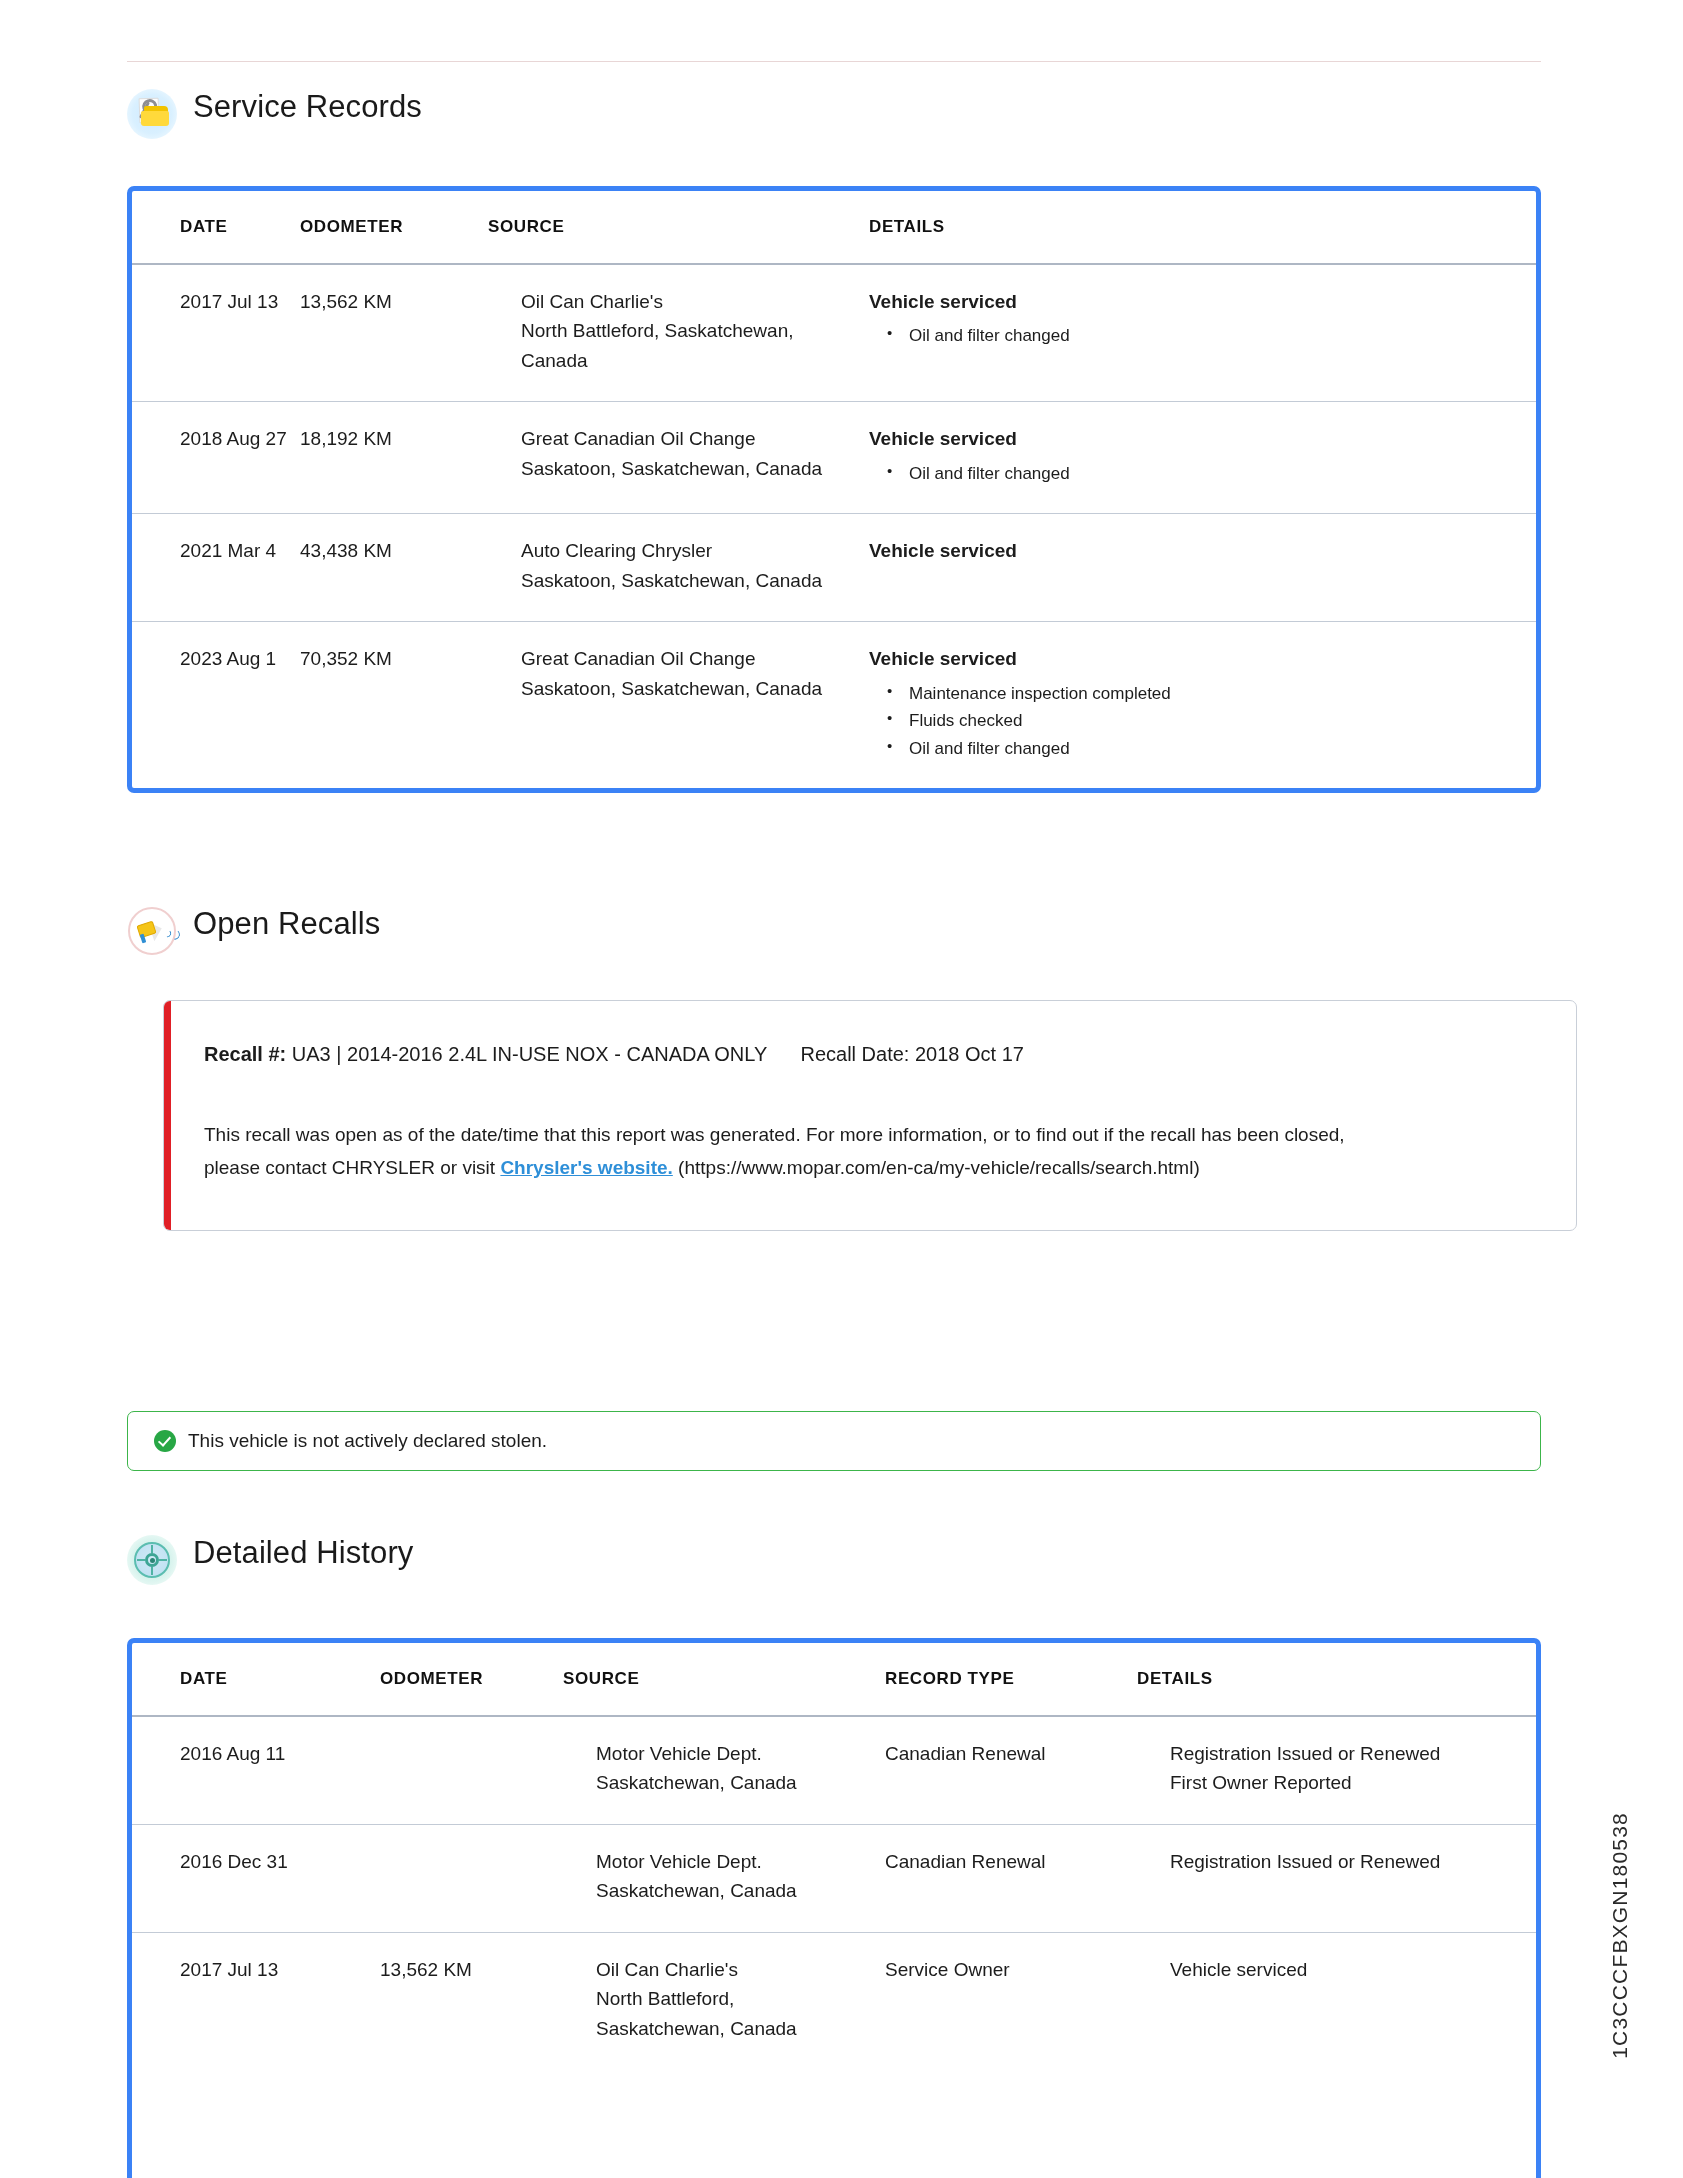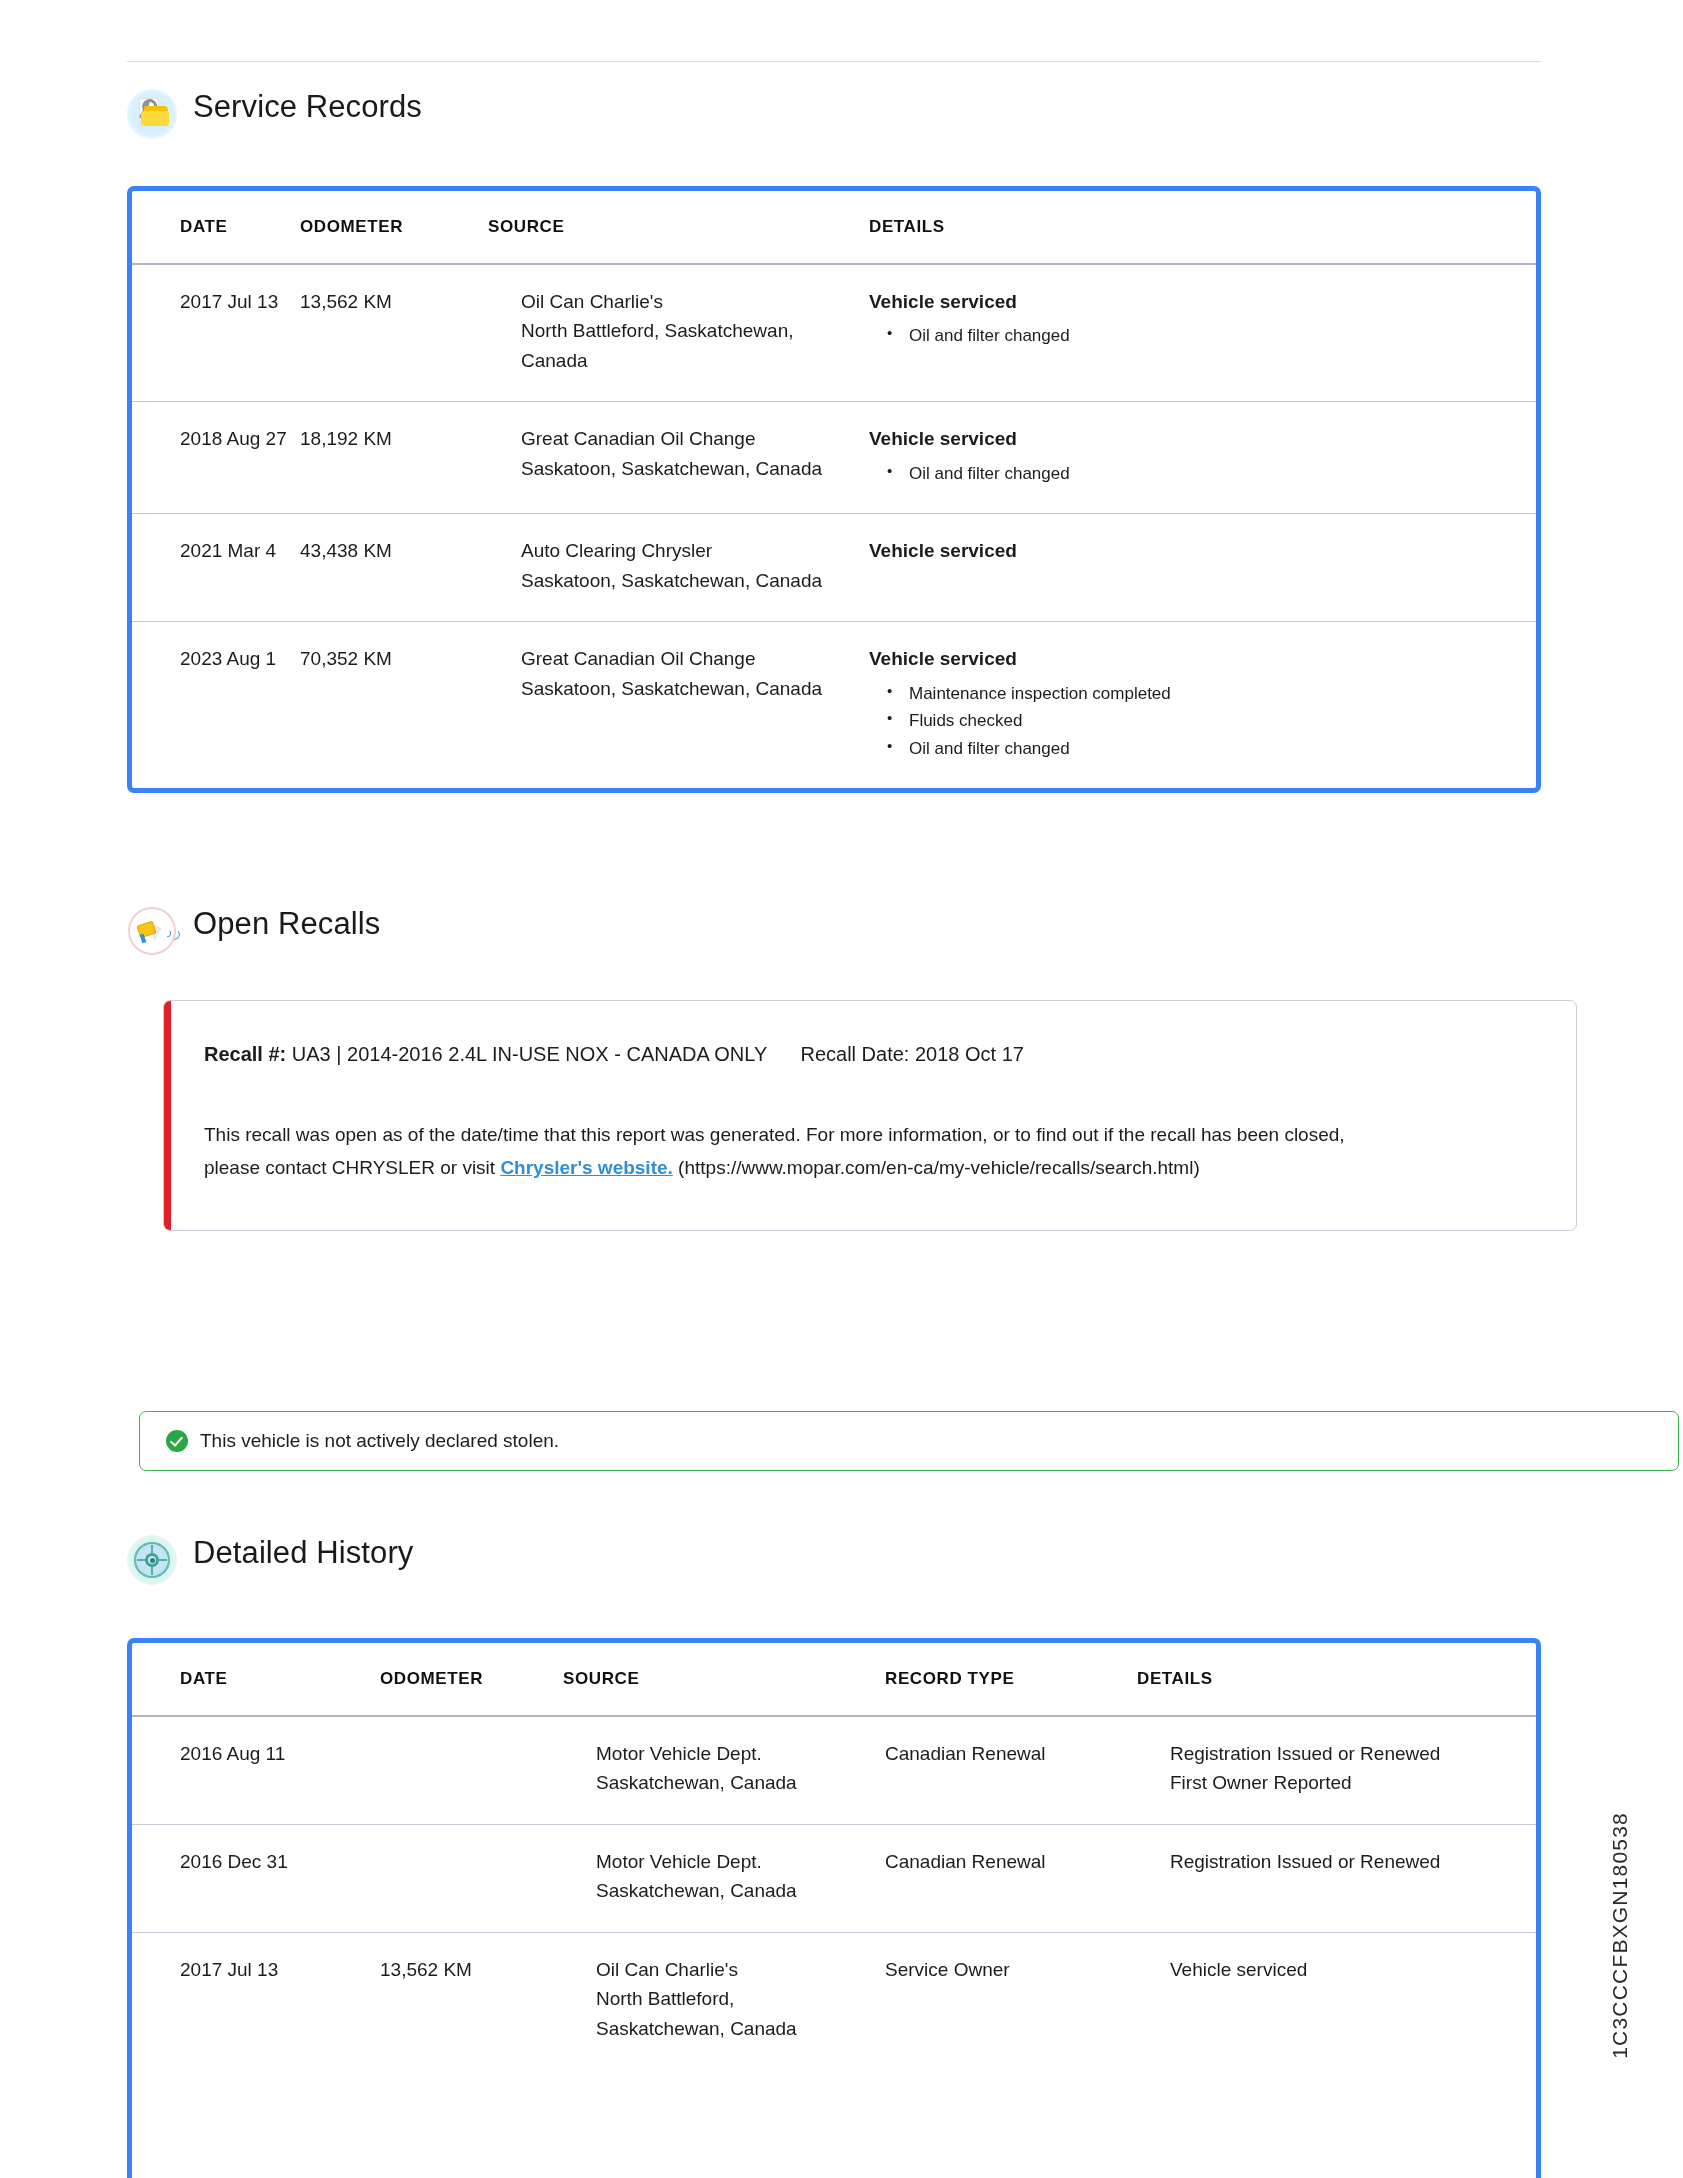--- a/index.html
+++ b/index.html
@@ -316,21 +316,21 @@
       <div class="recall-body">
         <span>This recall was open as of the date/time that this report was generated. For more information, or to find out if the recall has been closed,</span><br>
         <span>please contact CHRYSLER or visit</span>
         <a class="link" href="#">Chrysler's website.</a>
         <span>(https://www.mopar.com/en-ca/my-vehicle/recalls/search.html)</span>
       </div>
     </div>
   </div>
 
 
-  <div class="stolen-box" style="position:absolute; left:127px; top:1411px; width:1540px;margin-left:12px;">
+  <div class="stolen-box" style="position:absolute; left:127px; top:1411px; width:1414px;">
     <div class="check-badge"></div>
     <div class="stolen-text">This vehicle is not actively declared stolen.</div>
   </div>
 
   <div class="section-head" style="position:absolute; left:127px; top:1535px;">
     <div class="sec-icon">
       <div class="ic-hist-bg"></div>
       <div class="ic-hist-outer"></div>
       <div class="ic-tick" style="left:24px; top:10px; width:2px; height:8px;"></div>
       <div class="ic-tick" style="left:24px; top:32px; width:2px; height:8px;"></div>

